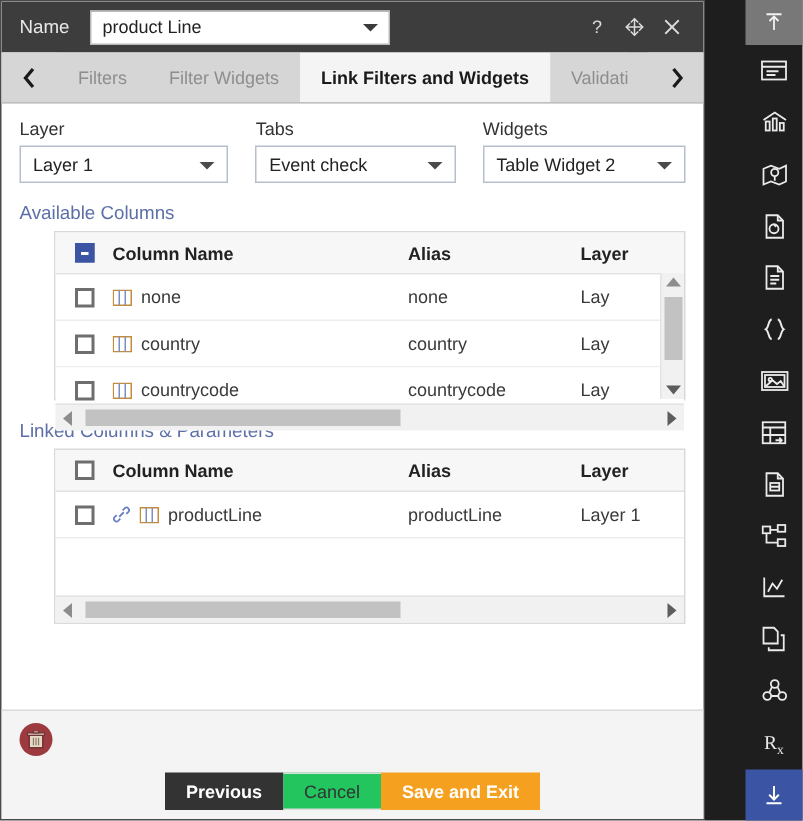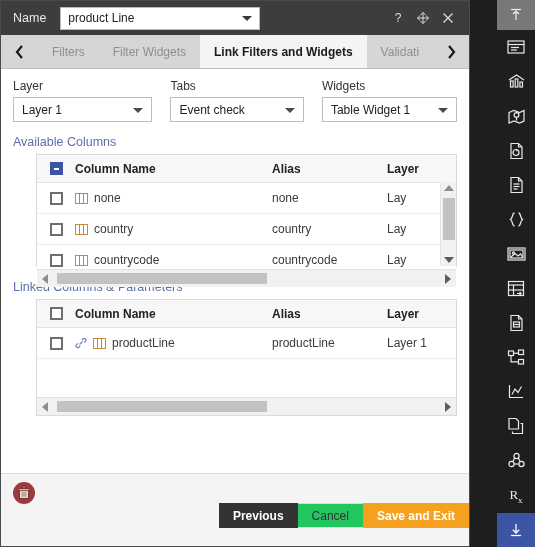--- a/index.html
+++ b/index.html
@@ -96,21 +96,21 @@
   .grid-avail{height:113px;}
   .grid-avail .rows{height:86px;overflow:hidden;}
   .grid-linked{height:117px;}
   .grid-linked .rows{height:89px;overflow:hidden;}
 
   
   .footer{position:absolute;left:0;right:0;bottom:0;height:72px;background:#f4f4f4;
           border-top:1px solid #dcdcdc;}
   .trash{position:absolute;left:12px;top:8px;width:22px;height:22px;border-radius:50%;
          background:#9d3a3f;display:flex;align-items:center;justify-content:center;cursor:pointer;}
-  .btnrow{position:absolute;left:0;right:0;bottom:18px;display:flex;justify-content:flex-end;gap:0;}
+  .btnrow{position:absolute;left:0;right:0;bottom:6px;display:flex;justify-content:center;gap:0;}
   .btn{height:25px;display:flex;align-items:center;justify-content:center;font-size:12px;
        padding:0 14px;box-sizing:border-box;cursor:pointer;white-space:nowrap;}
   .btn-prev{background:#333;color:#fff;font-weight:bold;}
   .btn-cancel{background:#22c55e;color:#333;border:1px solid #ddd;border-left:none;border-right:none;}
   .btn-save{background:#f5a01e;color:#fff;font-weight:bold;}
 
   
   .rail{width:38px;height:547px;background:#1e1e1e;display:flex;flex-direction:column;
         align-items:center;flex:none;padding-left:27px;}
   .rail-top{width:38px;height:34px;background:#787878;display:flex;align-items:center;
@@ -199,21 +199,21 @@
         <div class="selfield f2">
           <span class="sel-label">Tabs</span>
           <div class="sel-box">
             <span class="val">Event check</span>
             <span class="sel-caret"></span>
           </div>
         </div>
         <div class="selfield f3">
           <span class="sel-label">Widgets</span>
           <div class="sel-box">
-            <span class="val">Table Widget 1</span>
+            <span class="val">Table Widget 2</span>
             <span class="sel-caret"></span>
           </div>
         </div>
       </div>
 
       <div class="section-title">Available Columns</div>
       <div class="grid grid-avail">
         <div class="grid-head">
           <div class="c-chk">
             <span class="chk indet"></span>

